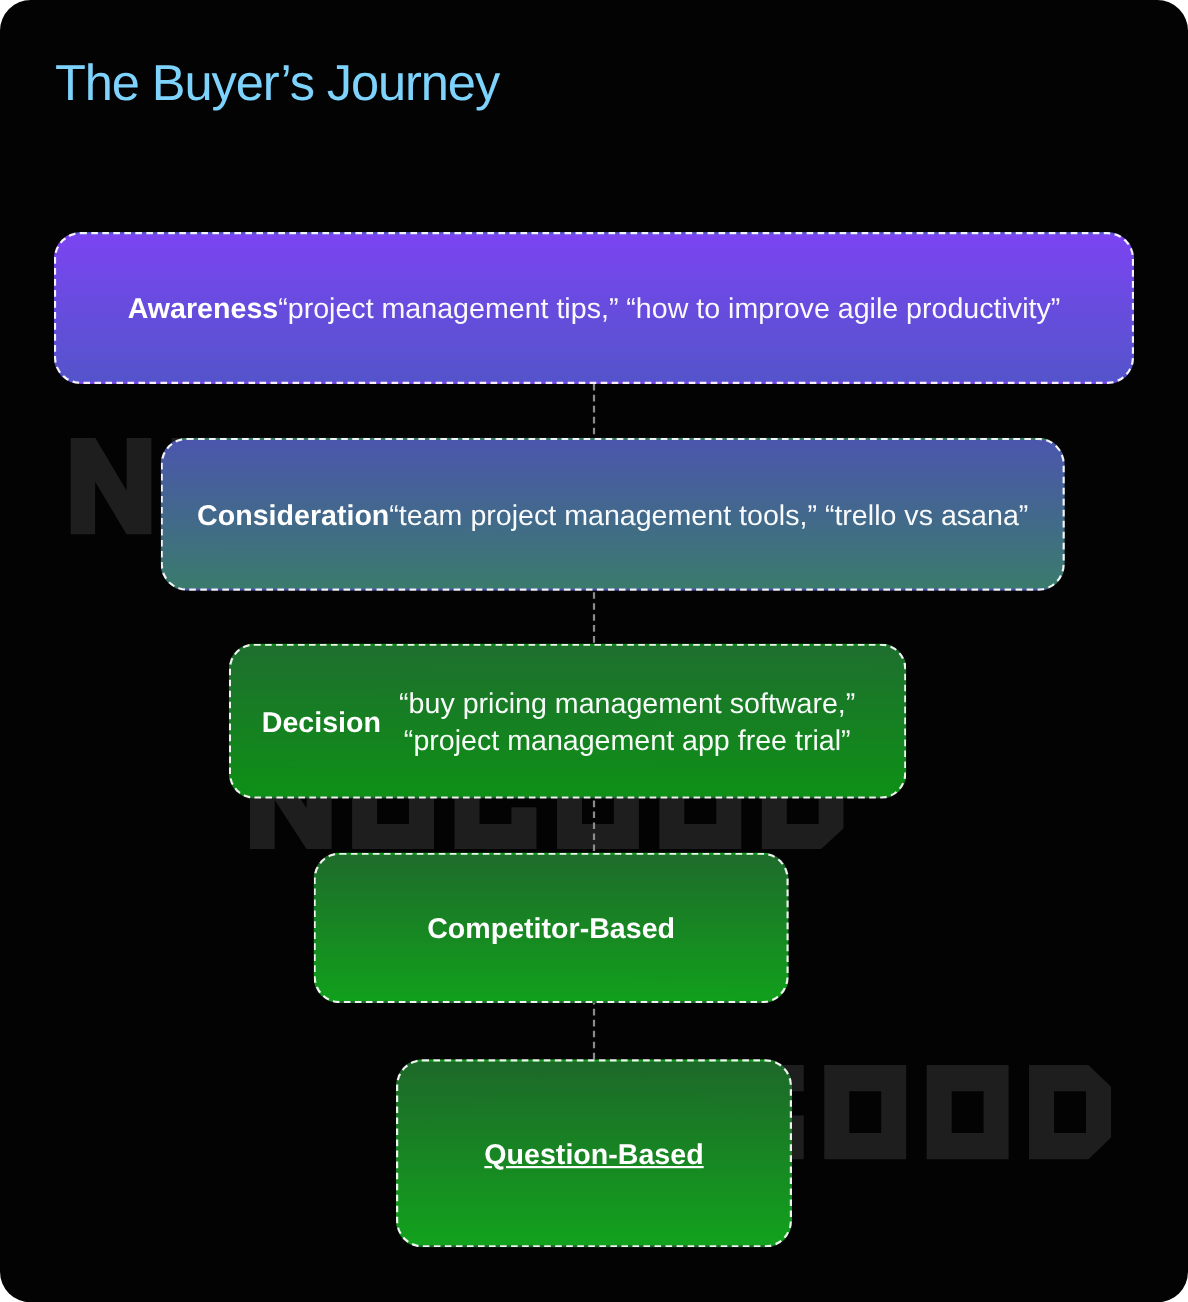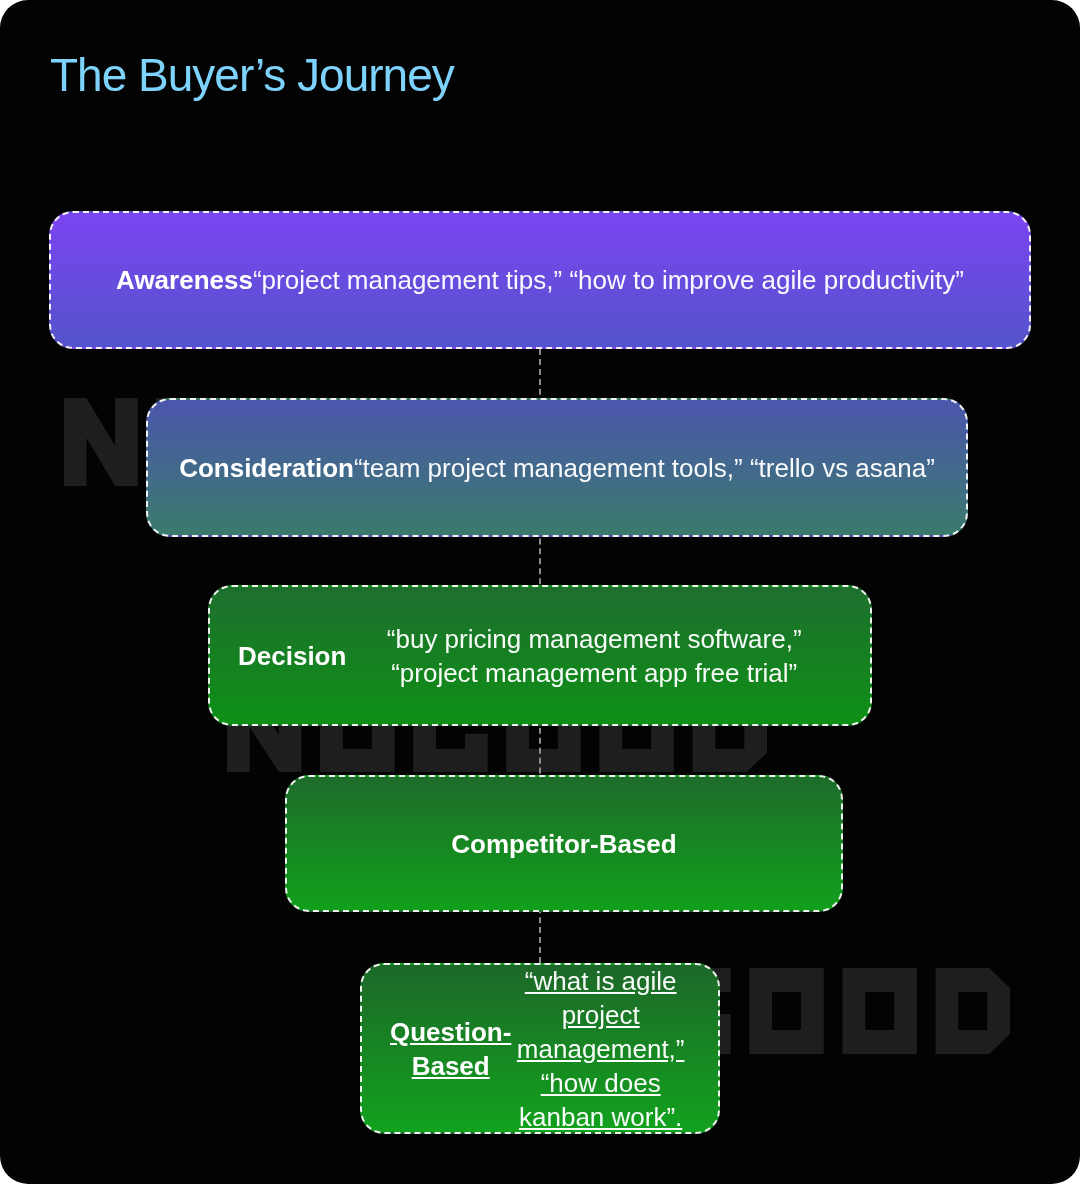--- a/index.html
+++ b/index.html
@@ -64,22 +64,22 @@
     line-height: 34px;
   }
   .stage-keywords {
     font-size: 26px;
     font-weight: 400;
     line-height: 34px;
     color: rgba(255,255,255,0.97);
   }
   #stage-0 { left: 49px;  top: 211px; width: 982px; height: 138px; }
   #stage-1 { left: 128px; top: 398px; width: 822px; height: 139px; margin-left: 18px; }
-  #stage-2 { left: 208px; top: 585px; width: 664px; height: 141px; }
-  #stage-3 { left: 285px; top: 775px; width: 558px; height: 137px; }
+  #stage-2 { left: 208px; top: 585px; width: 616px; height: 141px; border-radius: 23px; }
+  #stage-3 { left: 285px; top: 775px; width: 432px; height: 137px; }
   #stage-4 { left: 360px; top: 963px; width: 360px; height: 171px; }
 </style>
 </head>
 <body>
 
 <div class="canvas" style="background: rgb(3, 3, 3);">
 
   <h1 class="title">The Buyer’s Journey</h1>
 
   <div class="watermark wm1" title="NOGOOD" style="color: rgb(30, 30, 30);">
@@ -167,16 +167,15 @@
     <div class="stage-title">Decision</div>
     <div class="stage-keywords">“buy pricing management software,” “project management app free trial”</div>
   </section>
 
   <section class="stage" id="stage-3" style="background: linear-gradient(rgb(30, 108, 43), rgb(17, 160, 27));">
     <div class="stage-title">Competitor-Based</div>
   </section>
 
   <section class="stage" id="stage-4" style="background: linear-gradient(rgb(29, 104, 41), rgb(18, 162, 29)); text-decoration: underline;">
     <div class="stage-title">Question-Based</div>
-    <div class="stage-keywords">“what is agile project management,” “how does kanban work”.</div>
   </section>
 
 </div>
 
 </body></html>

